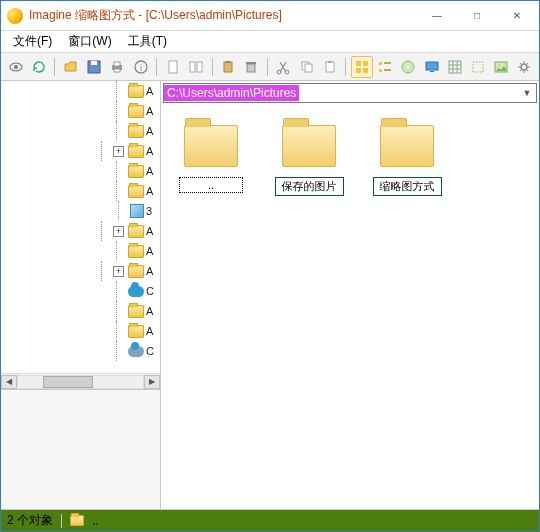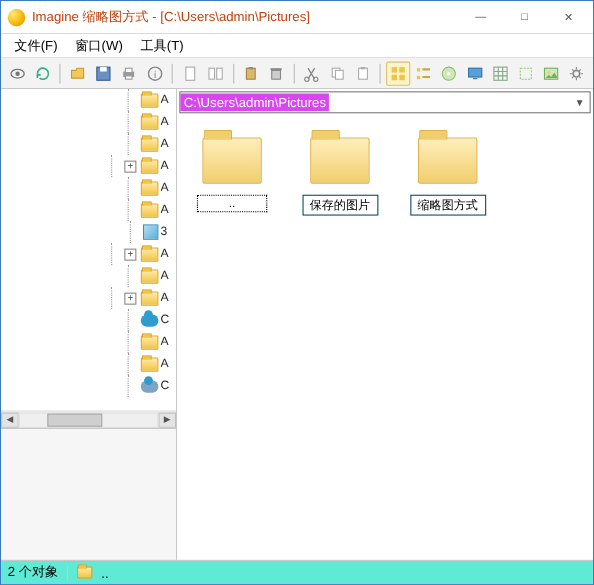--- a/index.html
+++ b/index.html
@@ -238,21 +238,21 @@
     background: #fff;
     font-size: 11px;
     text-align: center;
   }
   .thumb.selected .label {
     border: 1px dotted #000;
   }
   
   .statusbar {
     height: 22px;
-    background: #5eead4;
+    background: #4d7c0f;
     border-top: 1px solid #c8c8c8;
     display: flex;
     align-items: center;
     padding: 0 6px;
     gap: 8px;
   }
   .status-sep {
     width:1px; height:14px; background:#c8c8c8;
   }
   .status-folder {

